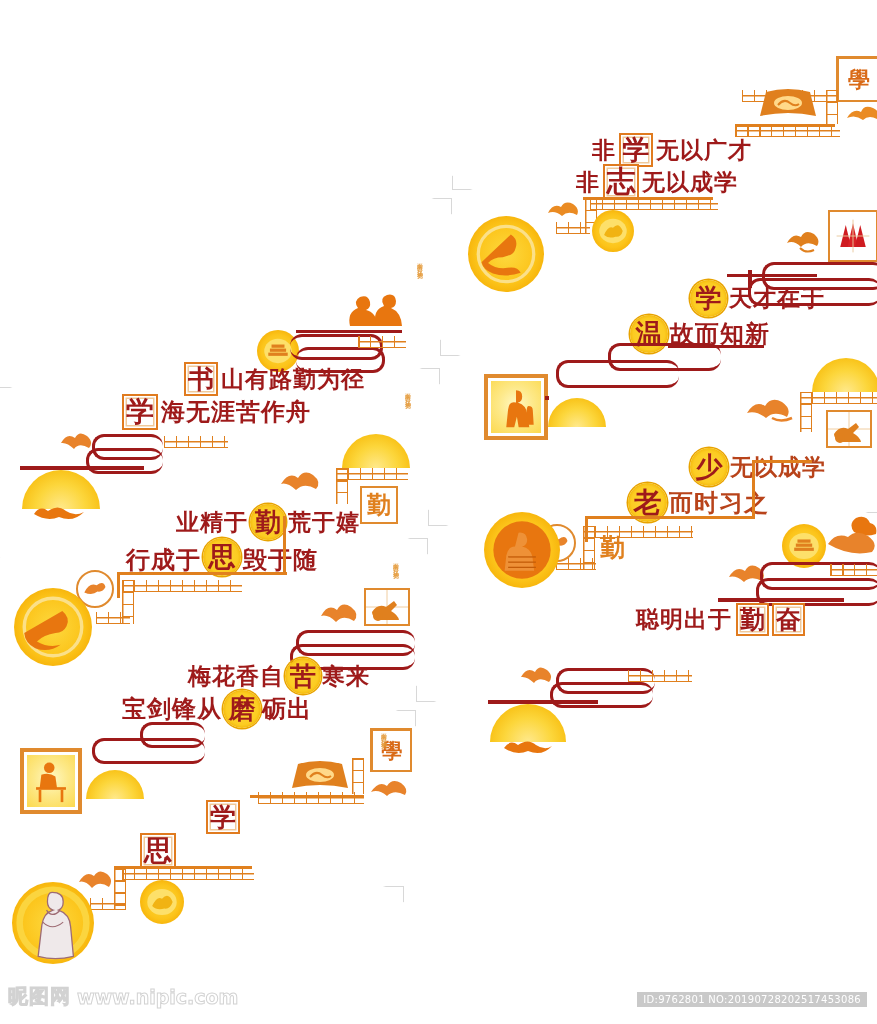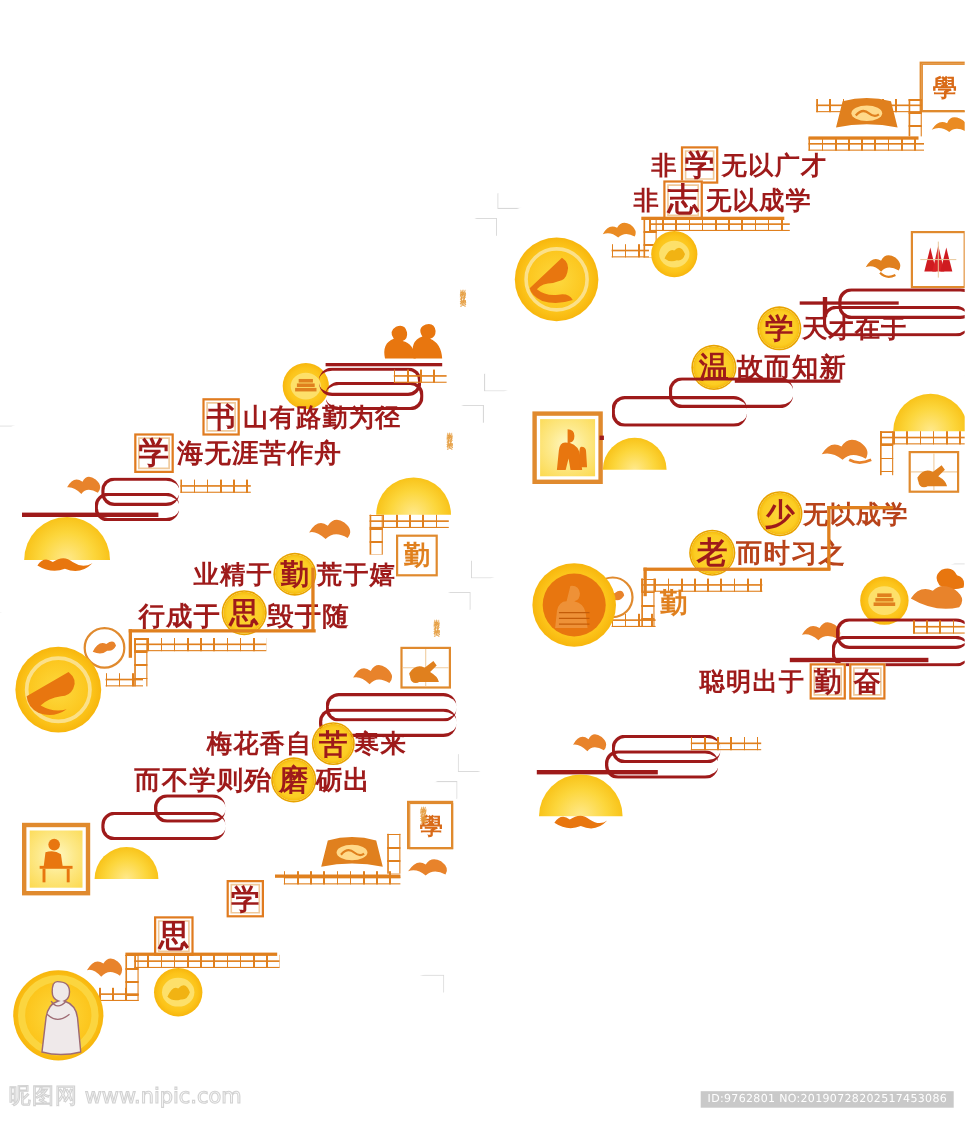--- a/index.html
+++ b/index.html
@@ -56,21 +56,21 @@
 
   
   .tube{border:3px solid #9e1a1a;border-radius:12px;background:transparent;}
 
   .cloud{color:#ea8b23;}
   .sidetext{position:absolute;writing-mode:vertical-rl;color:#e49a3a;
             font-size:6px;letter-spacing:1px;line-height:9px;white-space:nowrap;
             font-family:"DejaVu Serif","Liberation Serif",serif;}
 
   
-  #wm{position:absolute;left:8px;bottom:14px;display:flex;align-items:center;gap:6px;}
+  #wm{position:absolute;left:8px;bottom:14px;display:flex;align-items:center;gap:6px;font-weight:bold;}
   #wm .wm-cn{font-size:20px;color:#fff;-webkit-text-stroke:1px #d2d2d2;
              text-shadow:0 0 0 #d2d2d2;letter-spacing:1px;}
   #wm .wm-url{font-size:19px;color:#fff;-webkit-text-stroke:1px #d2d2d2;letter-spacing:0px;}
   #wmid{position:absolute;right:10px;bottom:17px;background:#c9c9c9;color:#fff;
         font-size:10px;padding:2px 6px;letter-spacing:.3px;}
 </style>
 </head>
 <body>
 
 <div id="stage">
@@ -383,21 +383,21 @@
   </div>
   <div class="orn tube" style="left:296px;top:630px;width:116px;height:20px;border-right:none;"></div>
   <div class="orn tube" style="left:290px;top:644px;width:122px;height:20px;border-right:none;"></div>
 
   <div class="quote" style="left:188px;top:658px;font-size:23px;">
     <span class="q-plain">梅花香自</span>
     <span class="q-circle" style="width:36px;height:36px;font-size:26px;margin:0 1px;">苦</span>
     <span class="q-plain">寒来</span>
   </div>
   <div class="quote" style="left:122px;top:690px;font-size:24px;">
-    <span class="q-plain">而不学则殆</span>
+    <span class="q-plain">宝剑锋从</span>
     <span class="q-circle" style="width:38px;height:38px;font-size:27px;margin:0 1px;">磨</span>
     <span class="q-plain">砺出</span>
   </div>
 
   <div class="orn tube" style="left:140px;top:722px;width:62px;height:20px;border-right:none;"></div>
   <div class="orn tube" style="left:92px;top:738px;width:110px;height:20px;border-right:none;"></div>
   <div class="orn frame" style="left:20px;top:748px;width:62px;height:66px;">
     <div class="frame-in">
       <svg viewBox="0 0 50 54" width="44" height="48">
           <circle cx="23" cy="12" r="6" fill="#e8760f"></circle>

